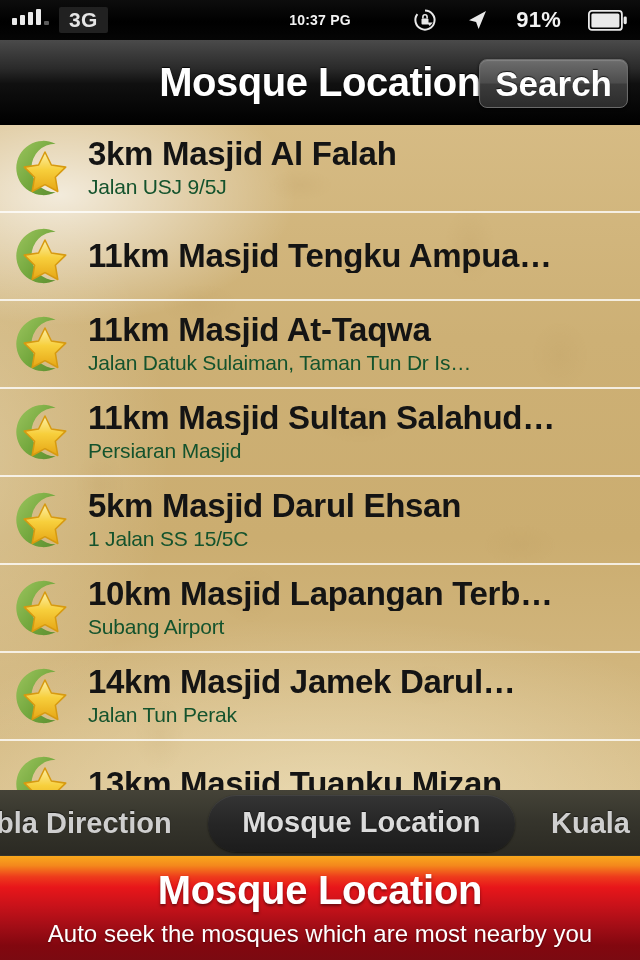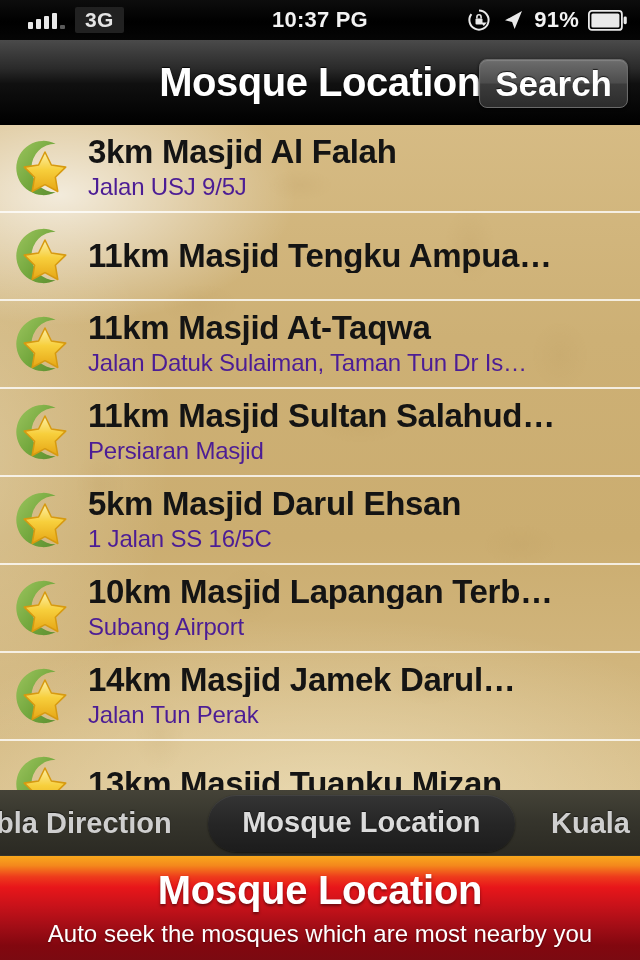--- a/index.html
+++ b/index.html
@@ -10,39 +10,39 @@
     -webkit-font-smoothing:antialiased;
   }
   #phone { position:relative; width:640px; height:960px; overflow:hidden; background:#000; }
 
   
   .statusbar {
     position:absolute; left:0; top:0; width:640px; height:40px;
     background:linear-gradient(180deg,#0d0d0d 0%, #000 55%, #050505 100%);
     display:flex; align-items:center; color:#e8e8e8;
   }
-  .sb-left { display:flex; align-items:center; padding-left:28px; gap:10px; }
+  .sb-left { display:flex; padding-left:12px; gap:10px; }
   .bars { display:flex; align-items:flex-end; gap:3px; height:18px; }
   .bars i { display:block; width:5px; background:#e9e9e9; border-radius:1px; }
   .bars i:nth-child(1){ height:7px; }
   .bars i:nth-child(2){ height:10px; }
   .bars i:nth-child(3){ height:13px; }
   .bars i:nth-child(4){ height:16px; }
   .bars i:nth-child(5){ height:4px; background:#5a5a5a; }
   .net-badge {
     background:#212121; color:#e6e6e6; font-size:21px; font-weight:bold;
     padding:2px 10px 3px; border-radius:2px; line-height:1;
     letter-spacing:0.3px;
   }
   .sb-center {
     position:absolute; left:0; right:0; text-align:center;
-    font-size:22px; font-weight:bold; letter-spacing:0.2px; color:#f2f2f2;
+    font-size:14px; font-weight:bold; letter-spacing:0.2px; color:#f2f2f2;
   }
   .sb-right {
-    margin-left:auto; display:flex; align-items:center; gap:9px; padding-right:12px;
+    margin-left:auto; display:flex; align-items:center; gap:27px; padding-right:12px;
     position:relative; z-index:2;
   }
   .sb-right .pct { font-size:22px; font-weight:bold; color:#f2f2f2; letter-spacing:0.2px; }
   .icon-svg { display:block; }
 
   
   .navbar {
     position:absolute; left:0; top:40px; width:640px; height:85px;
     background:linear-gradient(180deg,#4a4a4a 0%, #2a2a2a 34%, #101010 52%, #000 100%);
     border-bottom:1px solid #000;
@@ -107,21 +107,21 @@
     width:88px; min-width:88px; height:88px;
     display:flex; align-items:center; justify-content:center;
   }
   .row-text { flex:1; min-width:0; padding-right:10px; }
   .row-title {
     font-size:33px; font-weight:bold; color:#141414; line-height:1.02;
     white-space:nowrap; overflow:hidden;
     letter-spacing:-0.3px;
   }
   .row-sub {
-    font-size:24px; color:#4c1d95; line-height:1.15; margin-top:4px;
+    font-size:21px; color:#14532d; line-height:1.15; margin-top:4px;
     white-space:nowrap; overflow:hidden;
     letter-spacing:-0.2px;
   }
   .row.no-sub .row-title { margin-top:0; }
 
   
   .mosque-icon { width:62px; height:62px; display:block; }
 
   
   .tabbar {
@@ -321,21 +321,21 @@
       <stop offset="45%" stop-color="#f7cf3c"></stop>
       <stop offset="100%" stop-color="#e6a615"></stop>
     </linearGradient>
   </defs>
   <path d="M44 7a28 28 0 1 0 0 50 23 23 0 1 1 0-50z" fill="url(#gCres)"></path>
   <path d="M33 15.5l6.6 13.4 14.8 2.2-10.7 10.4 2.5 14.7L33 49.2 19.8 56.2l2.5-14.7L11.6 31.1l14.8-2.2z" fill="url(#gStar)" stroke="#d79a10" stroke-width="1.6" stroke-linejoin="round"></path>
 </svg>
           </div>
           <div class="row-text">
             <div class="row-title">5km Masjid Darul Ehsan</div>
-            <div class="row-sub">1 Jalan SS 16/5C</div>
+            <div class="row-sub">1 Jalan SS 15/5C</div>
           </div>
         </div>
         <div class="row">
           <div class="row-icon">
 <svg class="mosque-icon" viewBox="0 0 64 64" aria-hidden="true">
   <defs>
     <linearGradient id="gCres" x1="0" y1="0" x2="1" y2="1">
       <stop offset="0%" stop-color="#9cc45e"></stop>
       <stop offset="55%" stop-color="#74a83e"></stop>
       <stop offset="100%" stop-color="#5e8f31"></stop>

